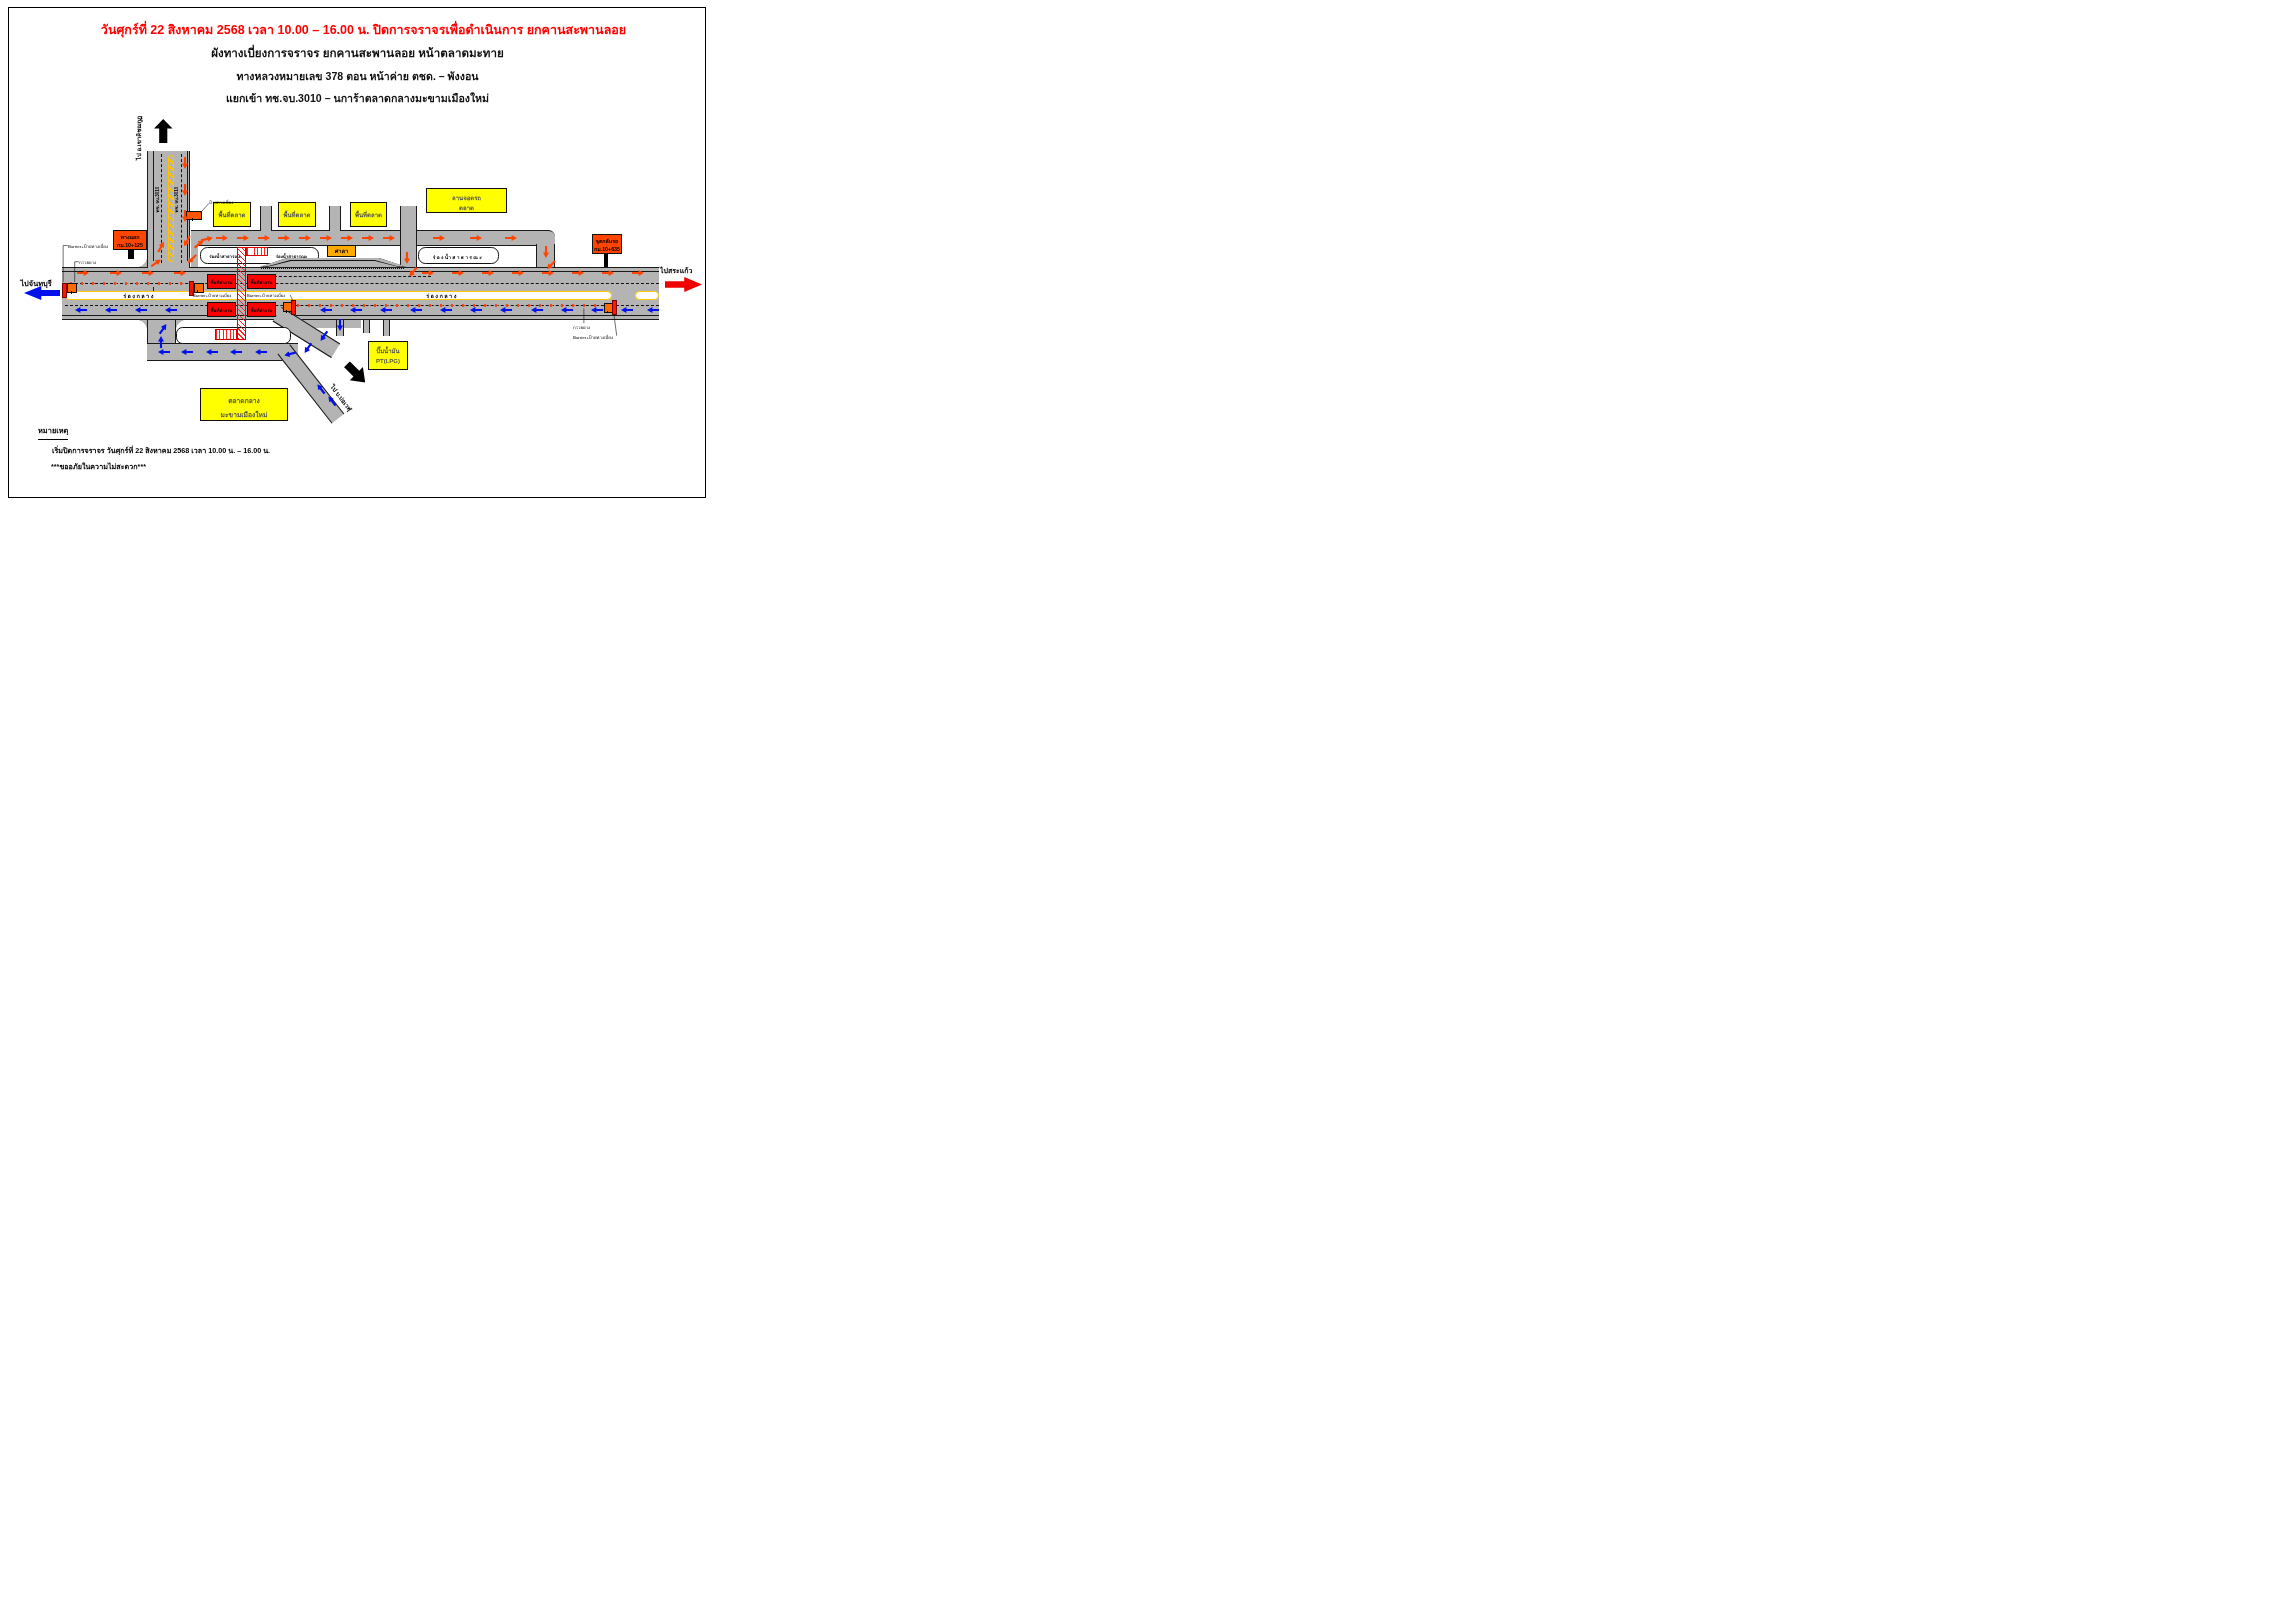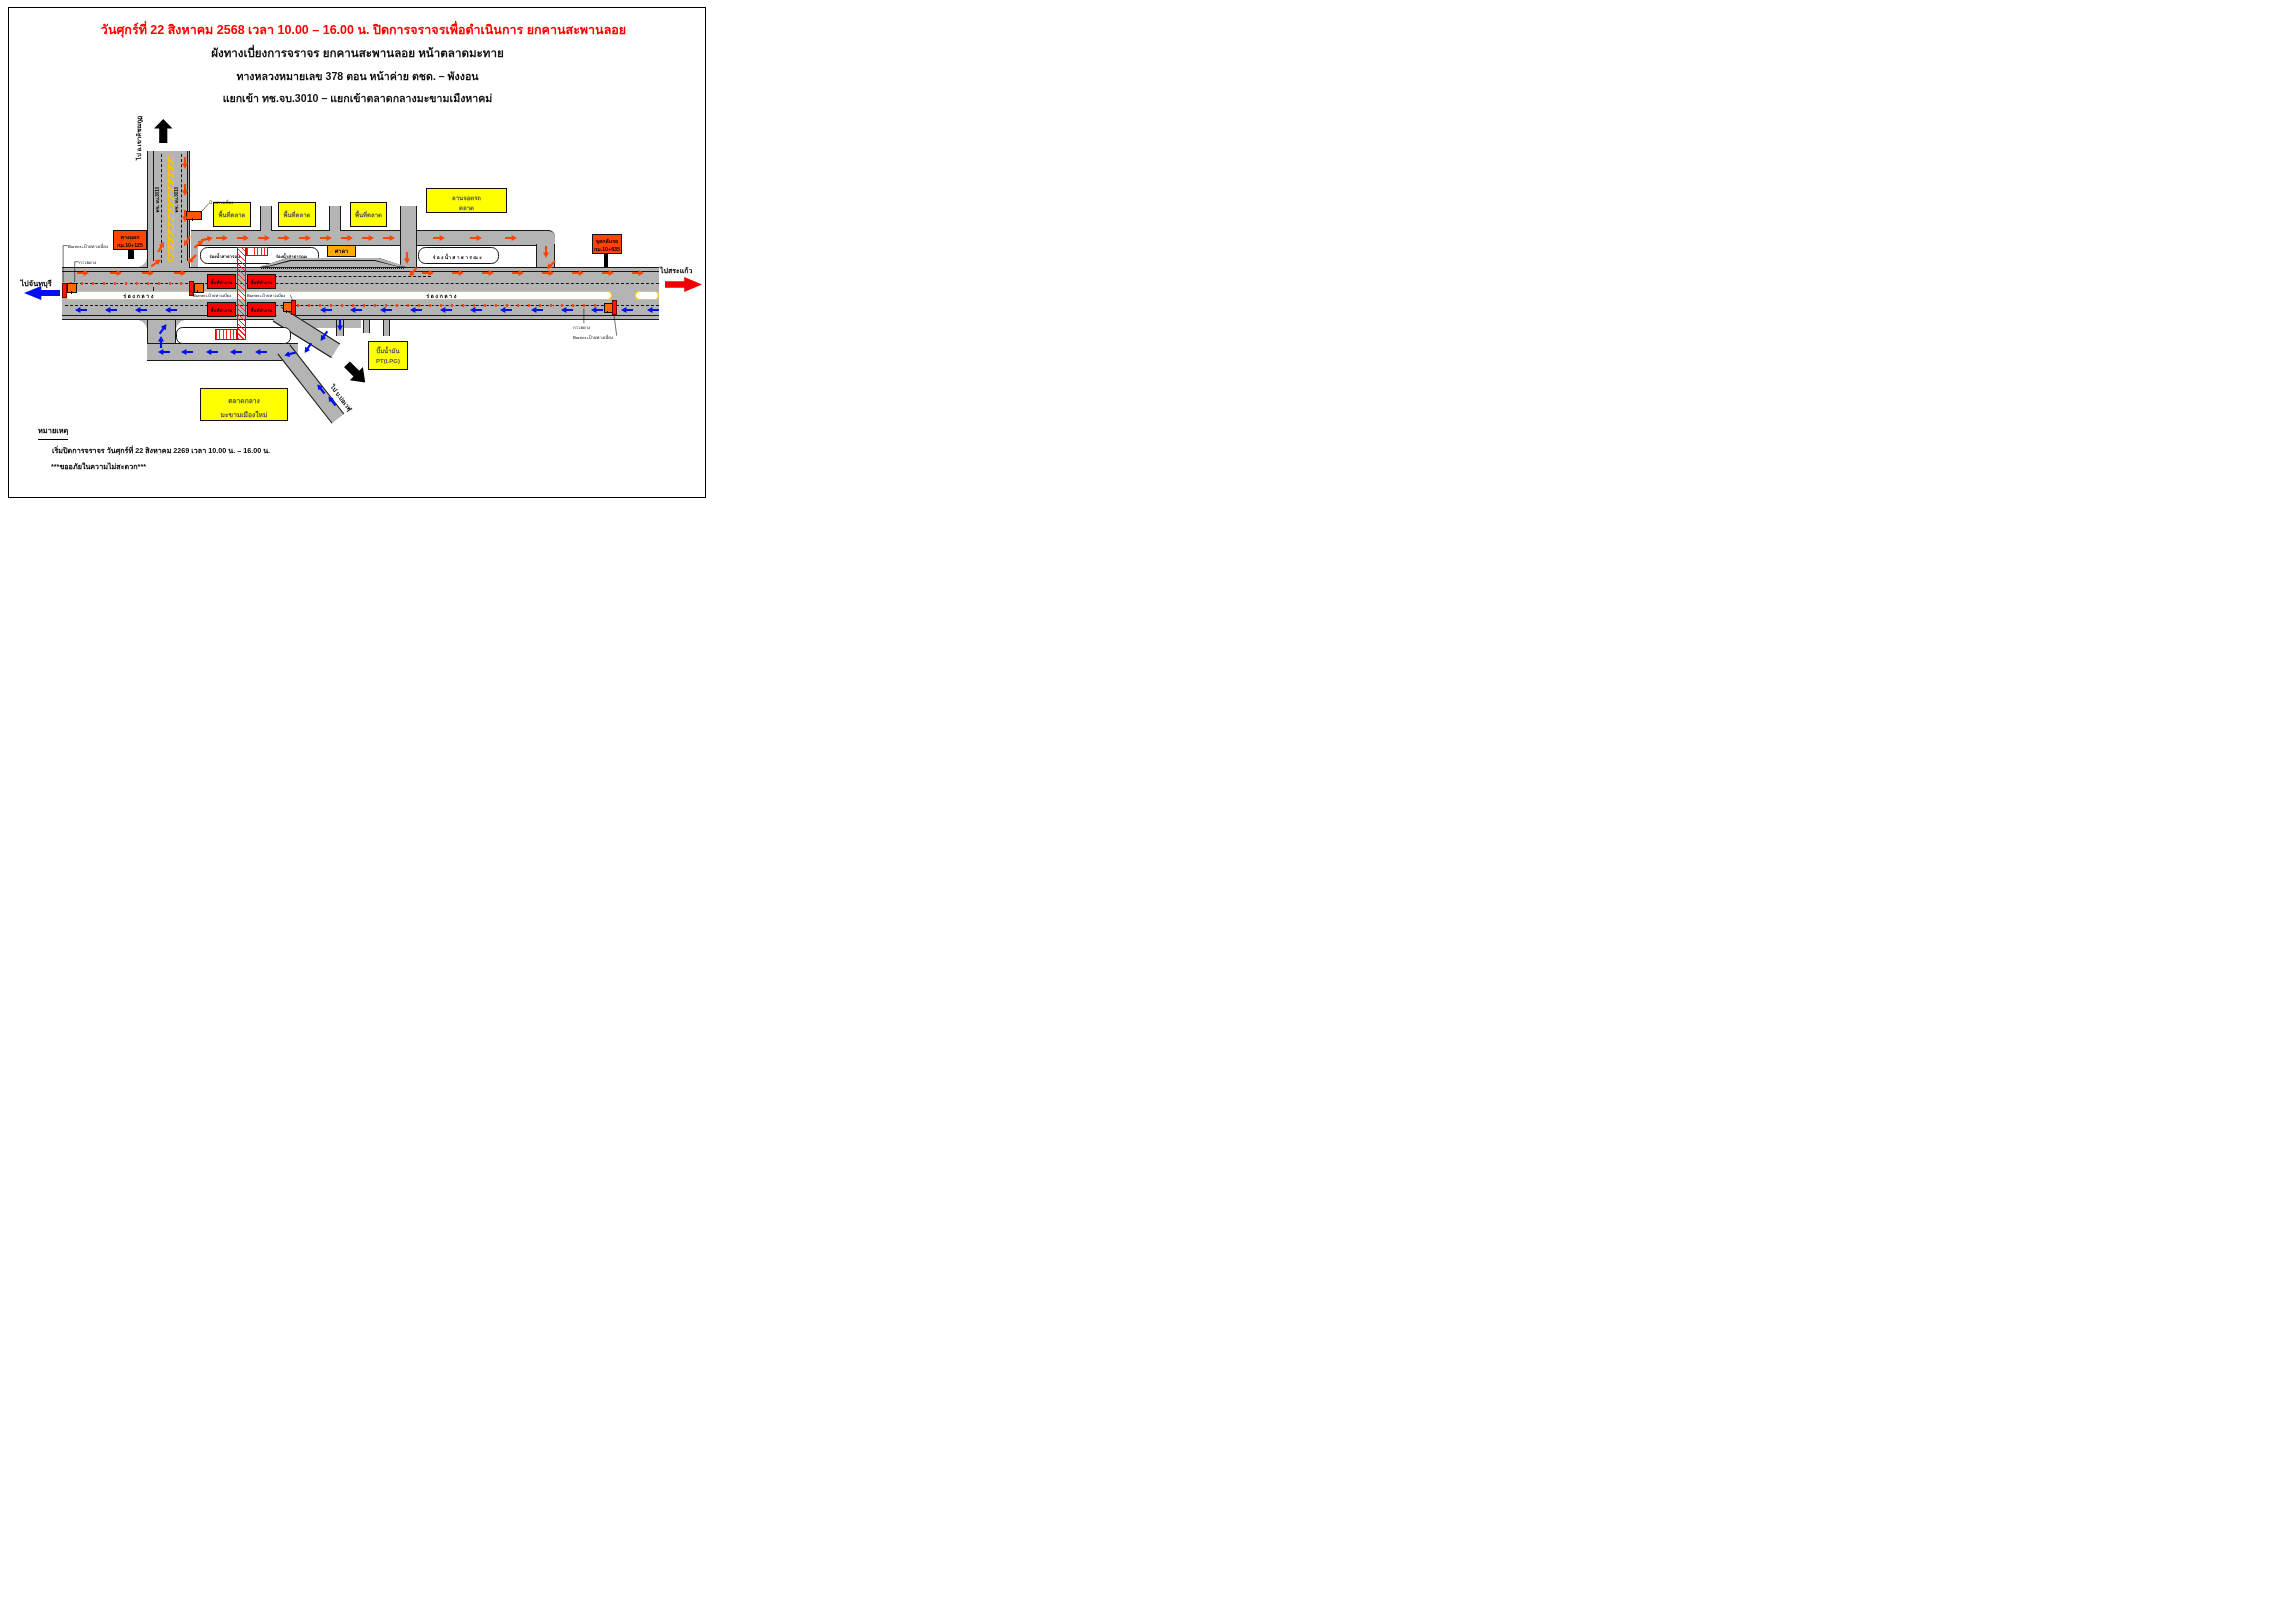--- a/index.html
+++ b/index.html
@@ -35,21 +35,21 @@
 </style>
 </head>
 <body>
 
 <div id="canvas">
   <div class="abs frame"></div>
 
   <div class="abs ttl" style="top:20.4px;font-size:12.5px;color:#ff0000;padding-left:12px;">วันศุกร์ที่ 22 สิงหาคม 2568 เวลา 10.00 – 16.00 น. ปิดการจราจรเพื่อดำเนินการ ยกคานสะพานลอย</div>
   <div class="abs ttl" style="top:44px;font-size:11.6px;color:#111;">ผังทางเบี่ยงการจราจร ยกคานสะพานลอย หน้าตลาดมะทาย</div>
   <div class="abs ttl" style="top:68px;font-size:10.6px;color:#111;">ทางหลวงหมายเลข 378 ตอน  หน้าค่าย ตชด. – พังงอน</div>
-  <div class="abs ttl" style="top:90px;font-size:10.6px;color:#111;">แยกเข้า ทช.จบ.3010  – แยกเข้าตลาดกลางมะขามเมืงหาคม่</div>
+  <div class="abs ttl" style="top:90px;font-size:10.6px;color:#111;">แยกเข้า ทช.จบ.3010  – นการ้าตลาดกลางมะขามเมืองใหม่</div>
 
   <div class="abs road" style="left:62px;top:267px;width:597px;height:53px;border-top:0.7px solid #1a1a1a;border-bottom:0.7px solid #1a1a1a;box-sizing:border-box;"></div>
   <div class="abs eline" style="left:62px;top:271px;width:597px;height:0.6px;"></div>
   <div class="abs eline" style="left:62px;top:315px;width:597px;height:0.6px;"></div>
 
   <div class="abs road" style="left:147px;top:151px;width:43px;height:117px;border-left:0.7px solid #1a1a1a;border-right:0.7px solid #1a1a1a;box-sizing:border-box;"></div>
   <div class="abs eline" style="left:153px;top:151px;width:0.5px;height:110px;"></div>
   <div class="abs eline" style="left:187px;top:151px;width:0.5px;height:110px;"></div>
   <div class="abs dashv" style="left:161px;top:154px;height:109px;"></div>
   <div class="abs dashv" style="left:181px;top:154px;height:109px;"></div>
@@ -254,16 +254,16 @@
     <polyline points="433,460 451,440" fill="none" stroke="#111" stroke-width="1.3"></polyline>
     <polyline points="146,531 136,531 136,610" fill="none" stroke="#111" stroke-width="1.3"></polyline>
     <polyline points="170,566 161,566 161,610" fill="none" stroke="#111" stroke-width="1.3"></polyline>
     <polyline points="417,637 412,627" fill="none" stroke="#111" stroke-width="1.2"></polyline>
     <polyline points="627,638 633,651" fill="none" stroke="#111" stroke-width="1.2"></polyline>
     <polyline points="1262,699 1262,667" fill="none" stroke="#111" stroke-width="1.3"></polyline>
     <polyline points="1333,726 1327,680" fill="none" stroke="#111" stroke-width="1.3"></polyline>
   </svg>
 
   <div class="abs" style="left:38px;top:424px;font-size:7.4px;font-weight:bold;border-bottom:0.7px solid #000;padding-bottom:3px;">หมายเหตุ</div>
-  <div class="abs" style="left:52px;top:445px;font-size:7.2px;font-weight:bold;">เริ่มปิดการจราจร วันศุกร์ที่ 22 สิงหาคม 2269 เวลา 10.00 น. – 16.00 น.</div>
+  <div class="abs" style="left:52px;top:445px;font-size:7.2px;font-weight:bold;">เริ่มปิดการจราจร วันศุกร์ที่ 22 สิงหาคม 2568 เวลา 10.00 น. – 16.00 น.</div>
   <div class="abs" style="left:51px;top:461px;font-size:7.2px;font-weight:bold;">***ขออภัยในความไม่สะดวก***</div>
 </div>
 
 
 </body></html>

